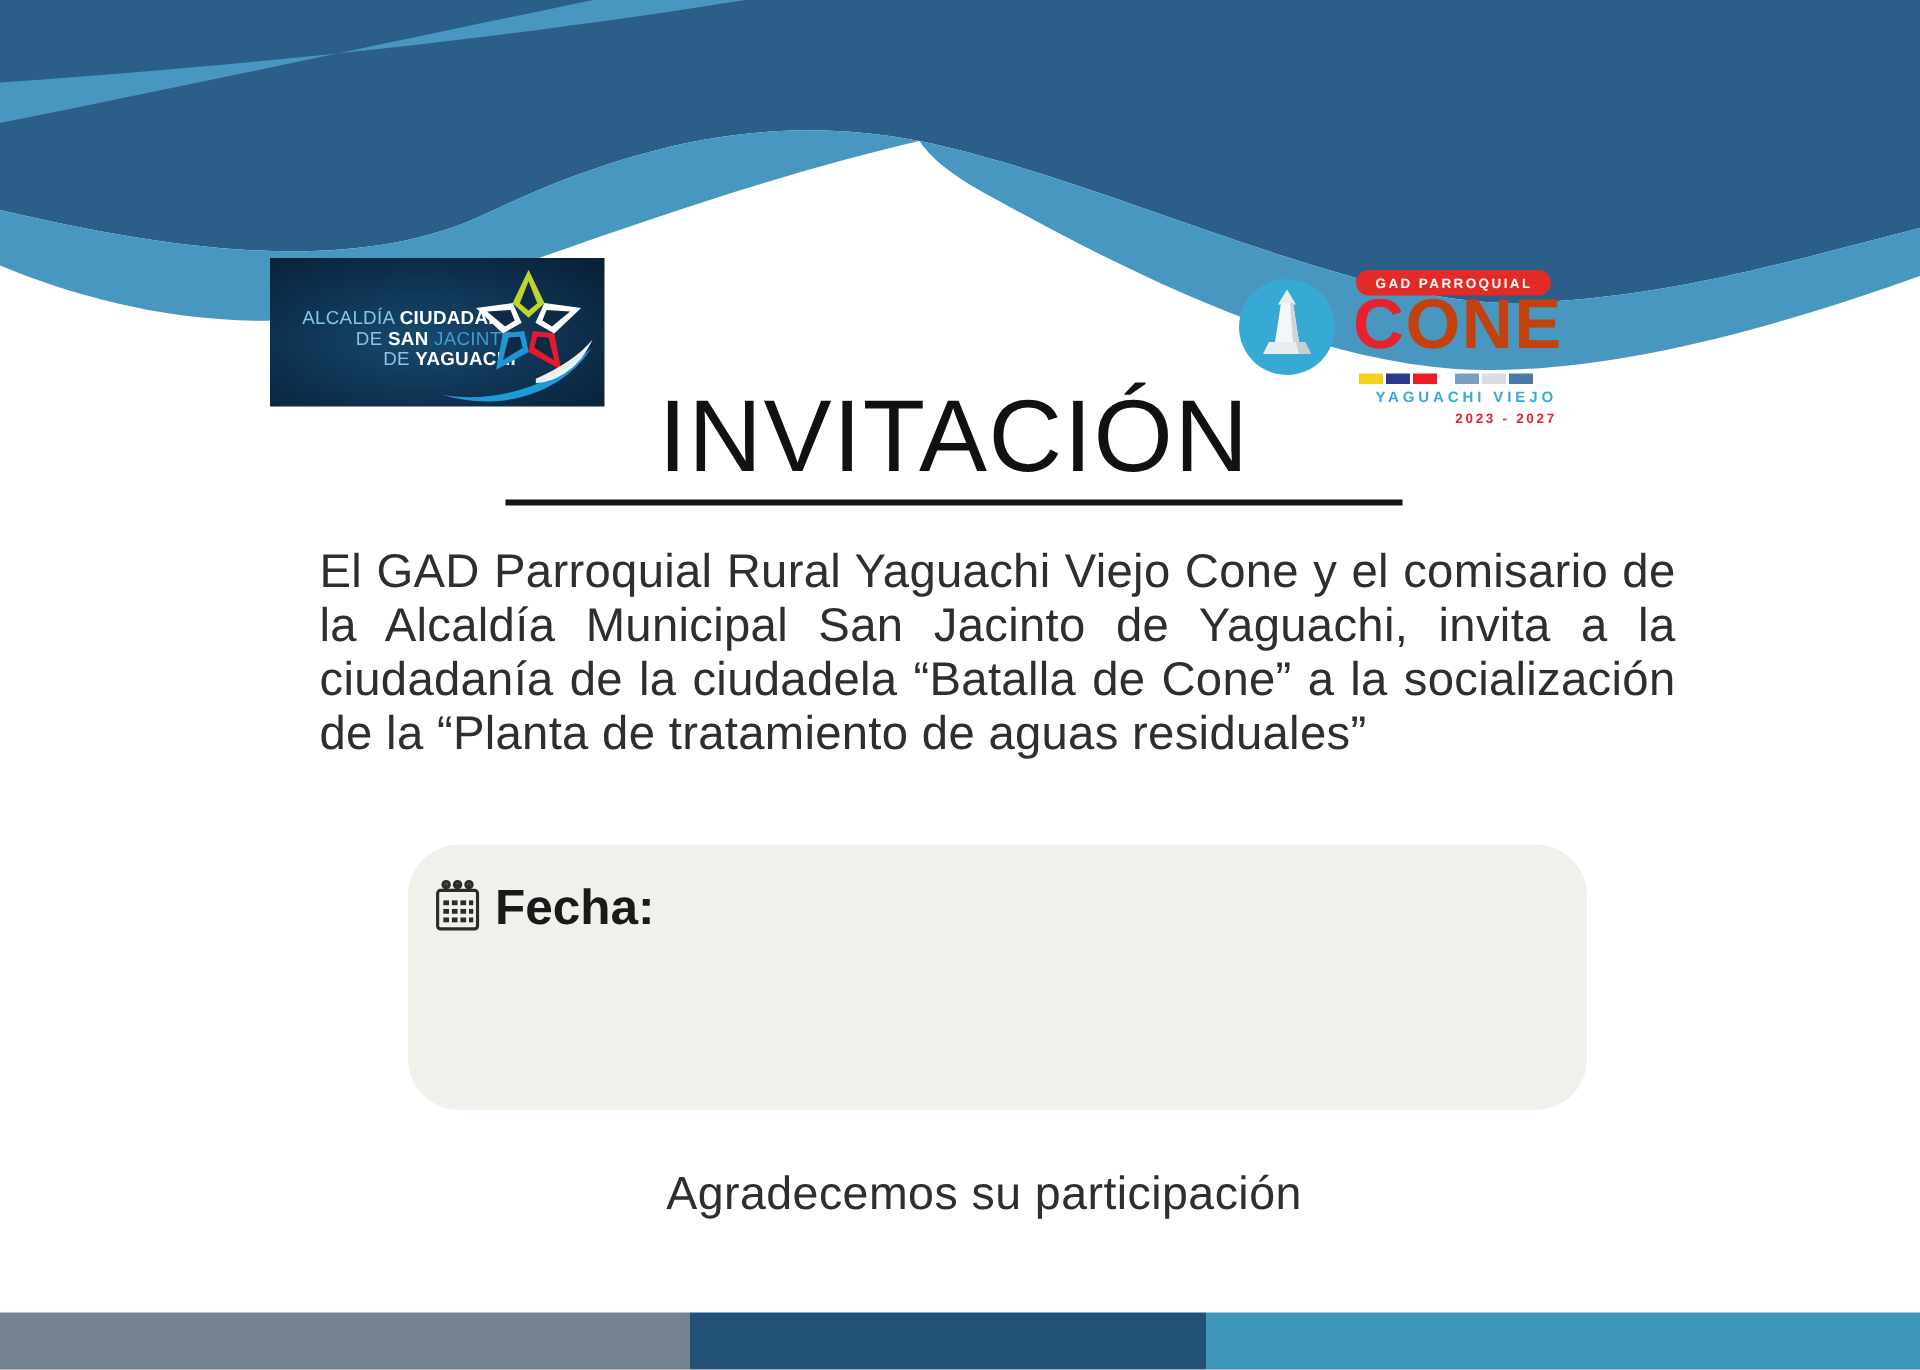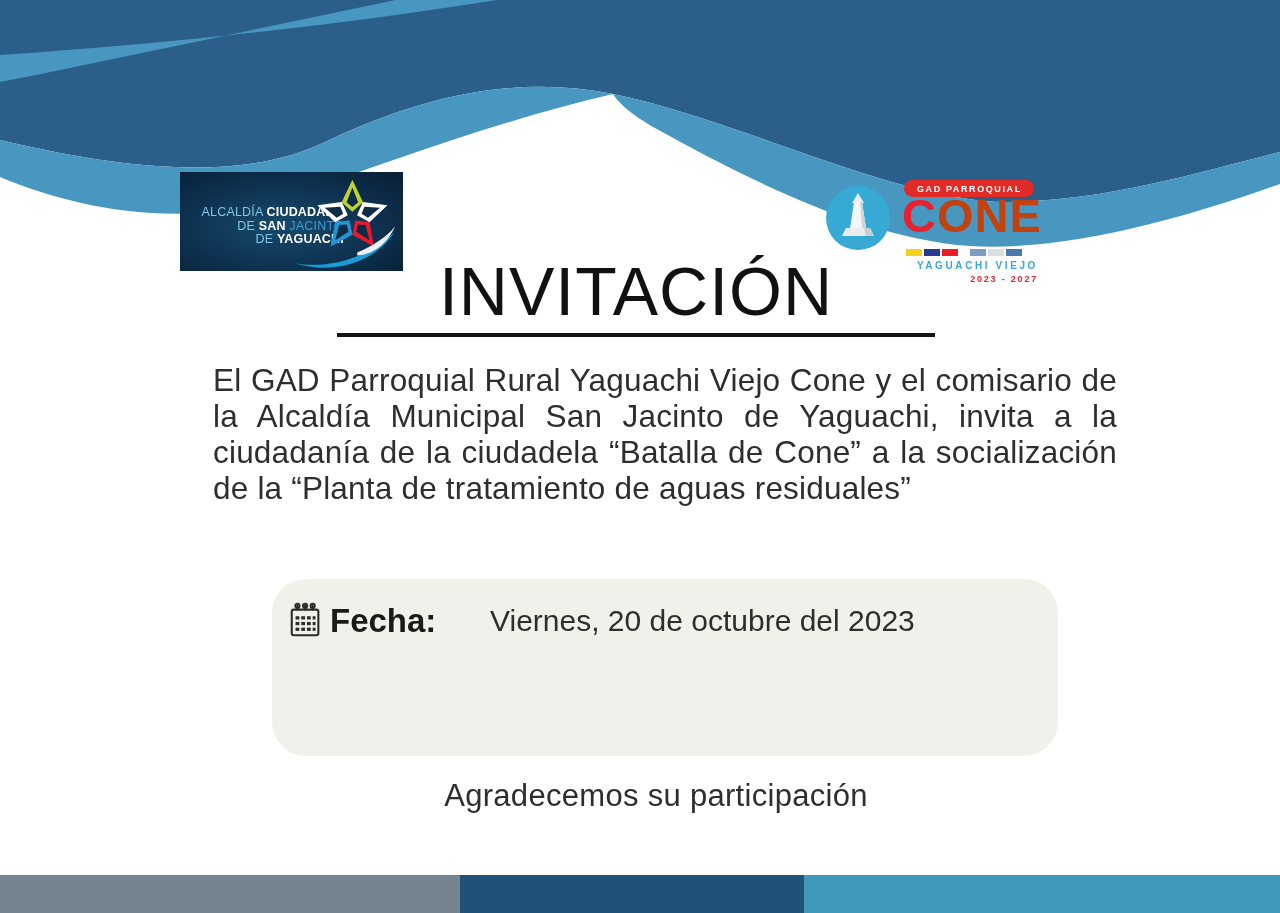--- a/index.html
+++ b/index.html
@@ -177,21 +177,21 @@
     </div>
     <div class="cone-sub">YAGUACHI VIEJO</div>
     <div class="cone-years">2023 - 2027</div>
   </div>
 
   <div class="title">INVITACIÓN</div>
   <div class="title-underline"></div>
 
   <div class="body-text">El GAD Parroquial Rural Yaguachi Viejo Cone y el comisario de la Alcaldía Municipal San Jacinto de Yaguachi, invita a la ciudadanía de la ciudadela “Batalla de Cone” a la socialización de la “Planta de tratamiento de aguas residuales”</div>
 
-  <div class="details-box" style="background: rgb(241, 241, 236); margin-top: 16px;">
+  <div class="details-box" style="background: rgb(241, 241, 236);">
 
     <div class="detail-row">
       <span class="detail-icon">
         <svg viewBox="0 0 40 40" width="38" height="38" aria-hidden="true">
           <g fill="none" stroke="#2b2b2b" stroke-width="2.2">
             <rect x="5" y="8" width="28" height="27" rx="2"></rect>
             <path d="M11,8 V4 M19,8 V4 M27,8 V4" stroke-linecap="round"></path>
             <circle cx="11" cy="4" r="2.2"></circle>
               <circle cx="19" cy="4" r="2.2"></circle>
               <circle cx="27" cy="4" r="2.2"></circle>
@@ -206,21 +206,20 @@
               <rect x="21" y="21" width="4" height="3.4"></rect>
               <rect x="27" y="21" width="3" height="3.4"></rect>
             <rect x="9" y="27" width="4" height="3.4"></rect>
               <rect x="15" y="27" width="4" height="3.4"></rect>
               <rect x="21" y="27" width="4" height="3.4"></rect>
               <rect x="27" y="27" width="3" height="3.4"></rect>
           </g>
         </svg>
       </span>
       <span class="detail-label">Fecha:</span>
-      <span class="detail-value">Viernes, 20 de octubre del 2023</span>
     </div>
 
 
 
   </div>
 
   <div class="closing">Agradecemos su participación</div>
 
   <div class="footer-bar">
     <div class="seg" id="seg-gray" style="width: 460px; background: rgb(117, 130, 143);"></div>

